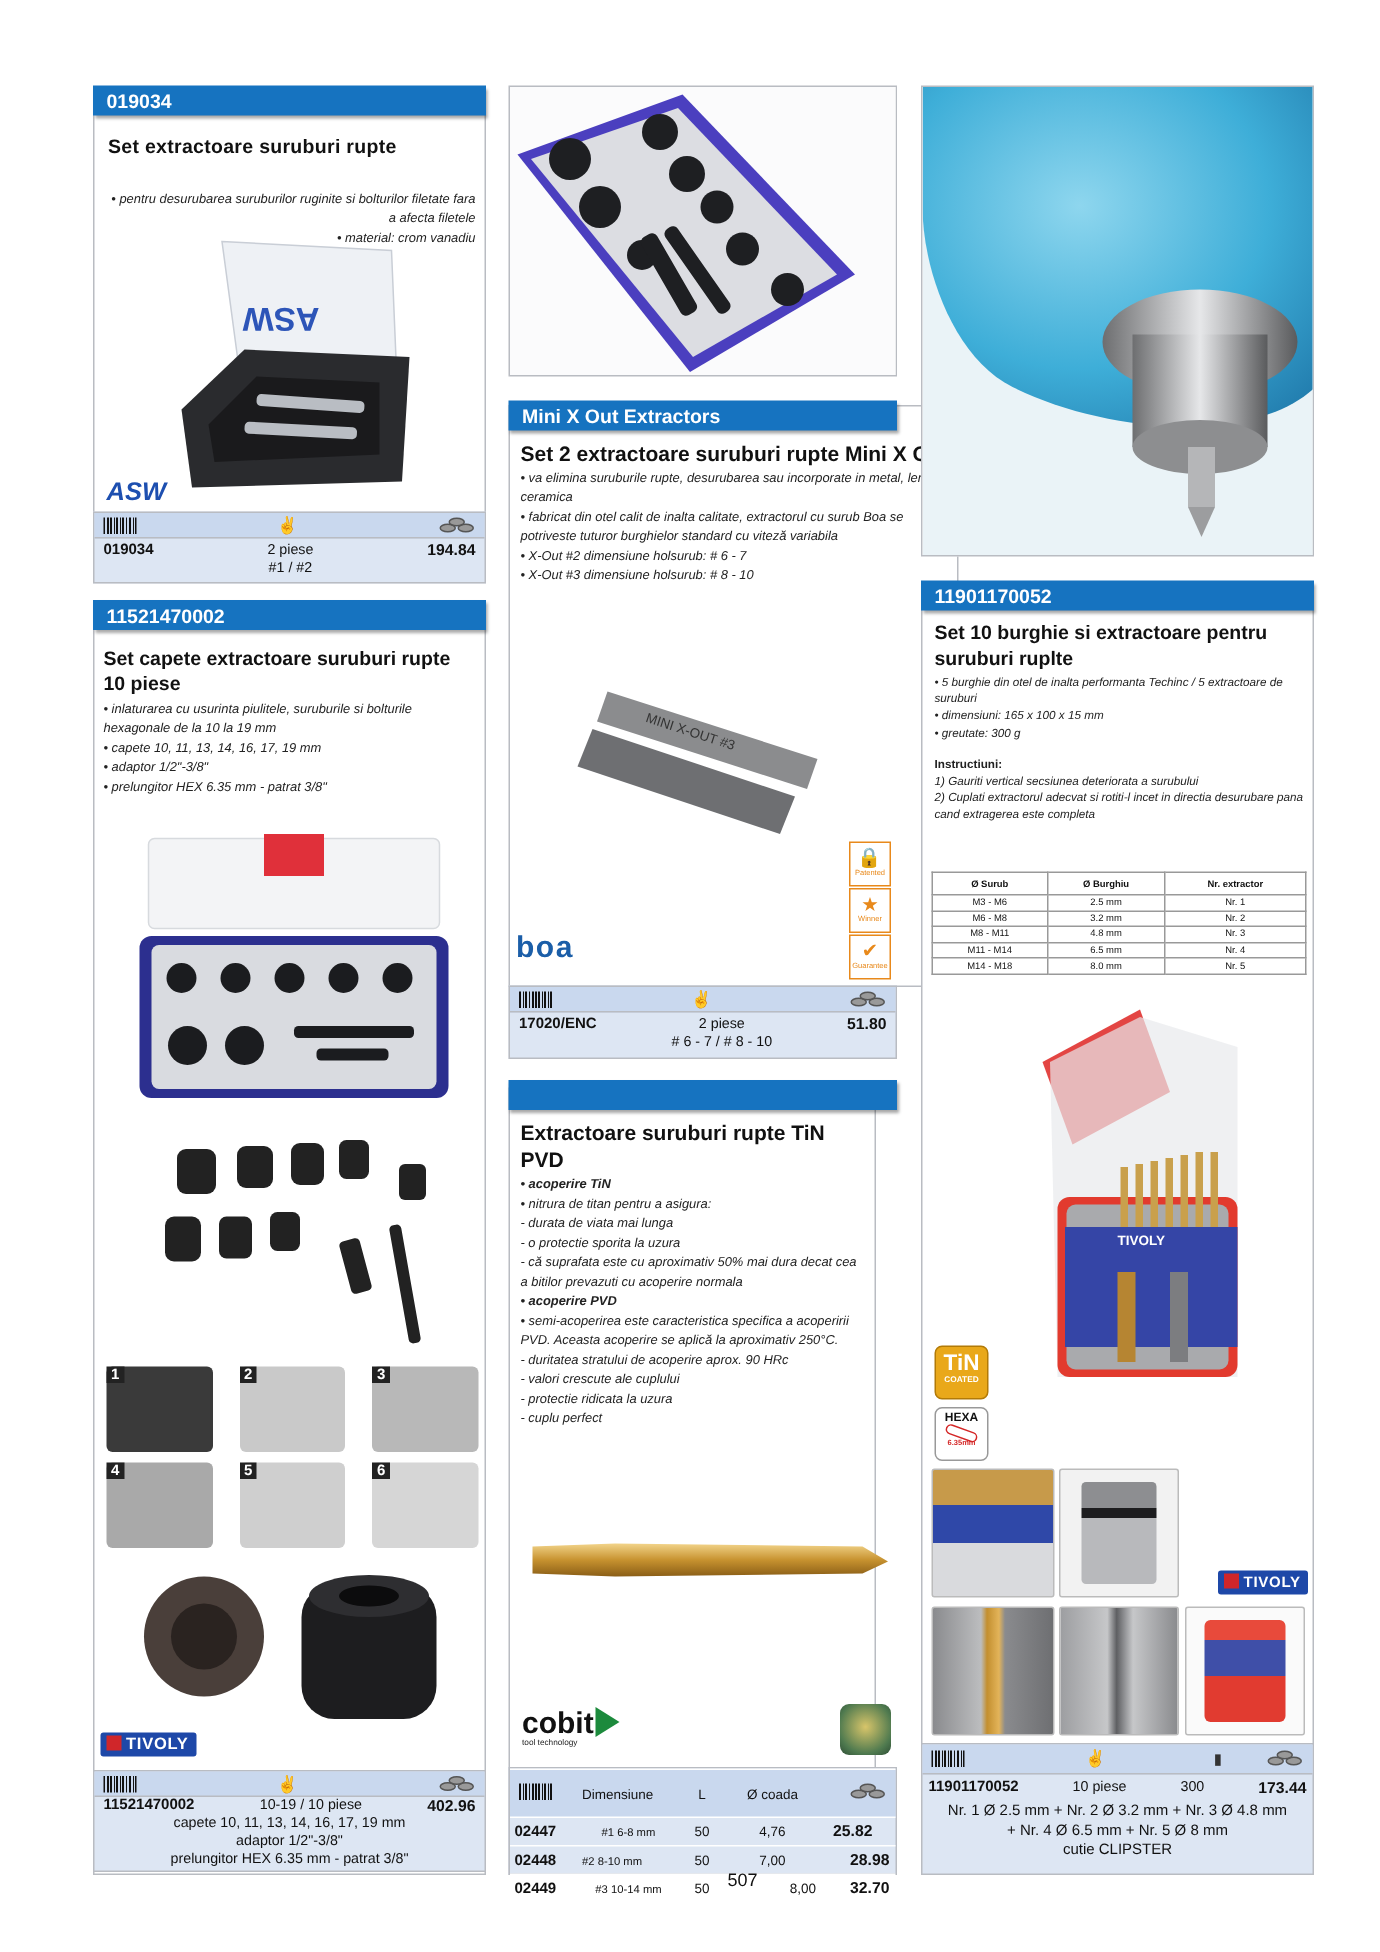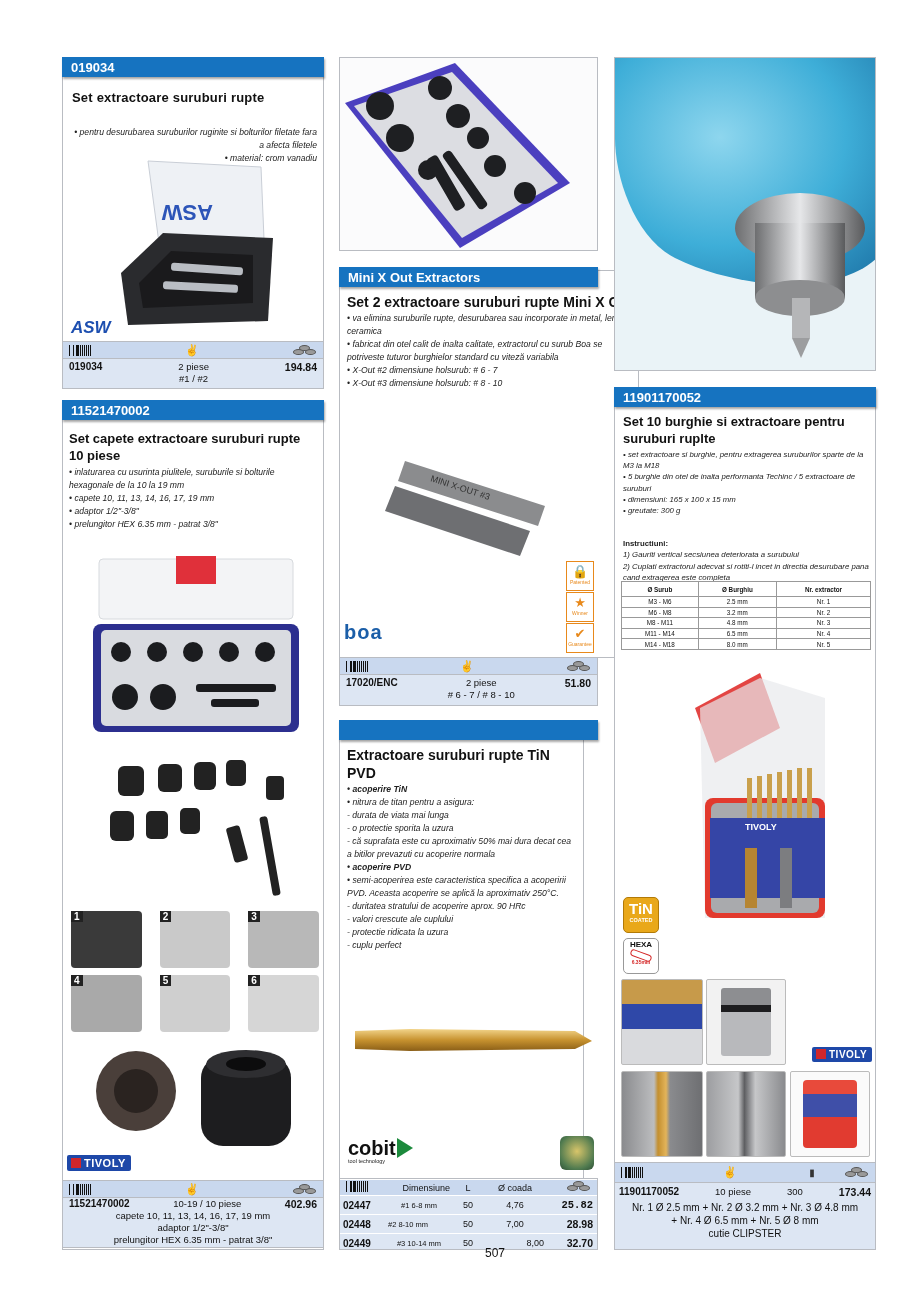--- a/index.html
+++ b/index.html
@@ -279,31 +279,31 @@
       <div style="font-size:5.5px; color:#222;">tool technology</div>
     </div>
     <div style="position:absolute; left:220px; top:410px; width:34px; height:34px; border-radius:6px; background:radial-gradient(circle at 50% 45%, #d8c56a, #4f7a4f 70%, #2e4d35);"></div>
   </div>
   <div class="hdr" style="left:339px; top:720px; width:259px;"><span></span></div>
   <div class="foot" style="left:339px; top:1178px; width:259px; height:72px;">
     <table class="dims">
       <tbody>
           <tr style="background:#c9d8ee; height:16px;">
         <td style="width:48px; padding-left:6px; height:16px;"><span class="barcode"></span></td>
-        <td style="text-align:right; width:62px; height:16px;">Dimensiune</td>
+        <td style="text-align:left; width:62px; height:32px;">Dimensiune</td>
         <td style="text-align:center; width:36px; height:16px;">L</td>
         <td style="text-align:center; width:58px; height:16px;">Ø coada</td>
         <td style="text-align:right; padding-right:6px; height:16px;"><span class="coins"><span style="left:0;top:4px"></span><span style="left:12px;top:4px"></span><span style="left:6px;top:0"></span></span></td>
       </tr>
       <tr>
         <td class="code" style="padding-left:3px;">02447</td>
         <td style="text-align:center; font-size:7.5px;">#1 6-8 mm</td>
         <td style="text-align:center;">50</td>
         <td style="text-align:center;margin-top:15px;">4,76</td>
-        <td class="price" style="text-align:right; padding-right:4px;font-family:Liberation Mono, monospace;">25.82</td>
+        <td class="price" style="text-align:center; padding-right:4px;">25.82</td>
       </tr>
       <tr>
         <td class="code" style="padding-left:3px;">02448</td>
         <td style="text-align:left; font-size:7.5px;">#2 8-10 mm</td>
         <td style="text-align:center;">50</td>
         <td style="text-align:center;">7,00</td>
         <td class="price" style="text-align:right; padding-right:4px;">28.98</td>
       </tr>
       <tr>
         <td class="code" style="padding-left:3px;">02449</td>
@@ -337,25 +337,24 @@
       <ellipse cx="185" cy="240" rx="45" ry="18" fill="#8d8e90"></ellipse>
       <rect x="177" y="240" width="18" height="40" fill="#b5b6b8"></rect>
       <path d="M177 280 L195 280 L186 300 Z" fill="#9c9d9f"></path>
     </svg>
   </div>
 
   <div class="box" style="left:614px; top:392px; width:262px; height:858px;">
     <div style="position:absolute; left:8px; top:20px; right:5px;">
       <div class="title">Set 10 burghie si extractoare pentru suruburi ruplte</div>
       <div class="desc" style="margin-top:2px; font-size:7.8px; line-height:11.2px;">
-        <div>• set extractoare si burghie, pentru extragerea suruburilor sparte de la M3 la M18</div>
         <div>• 5 burghie din otel de inalta performanta Techinc / 5 extractoare de suruburi</div>
         <div>• dimensiuni: 165 x 100 x 15 mm</div>
         <div>• greutate: 300 g</div>
-        <div style="margin-top:22px; font-style:normal; font-weight:bold;"><span>Instructiuni</span>:</div>
+        <div style="margin-top:10px; font-style:normal; font-weight:bold;"><span>Instructiuni</span>:</div>
         <div>1) Gauriti vertical secsiunea deteriorata a surubului</div>
         <div>2) Cuplati extractorul adecvat si rotiti-l incet in directia desurubare pana cand extragerea este completa</div>
       </div>
     </div>
     <div style="position:absolute; left:6px; top:188px; width:250px;">
       <table class="spec">
         <tbody>
             <tr>
           <th>Ø Surub</th>
           <th>Ø Burghiu</th>

